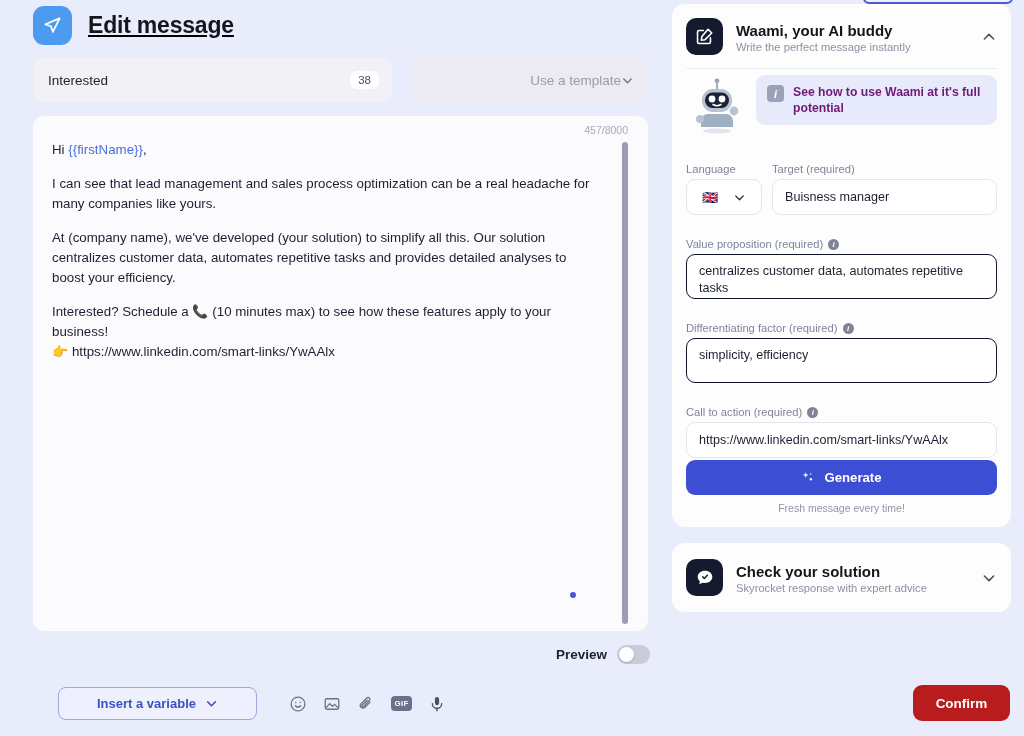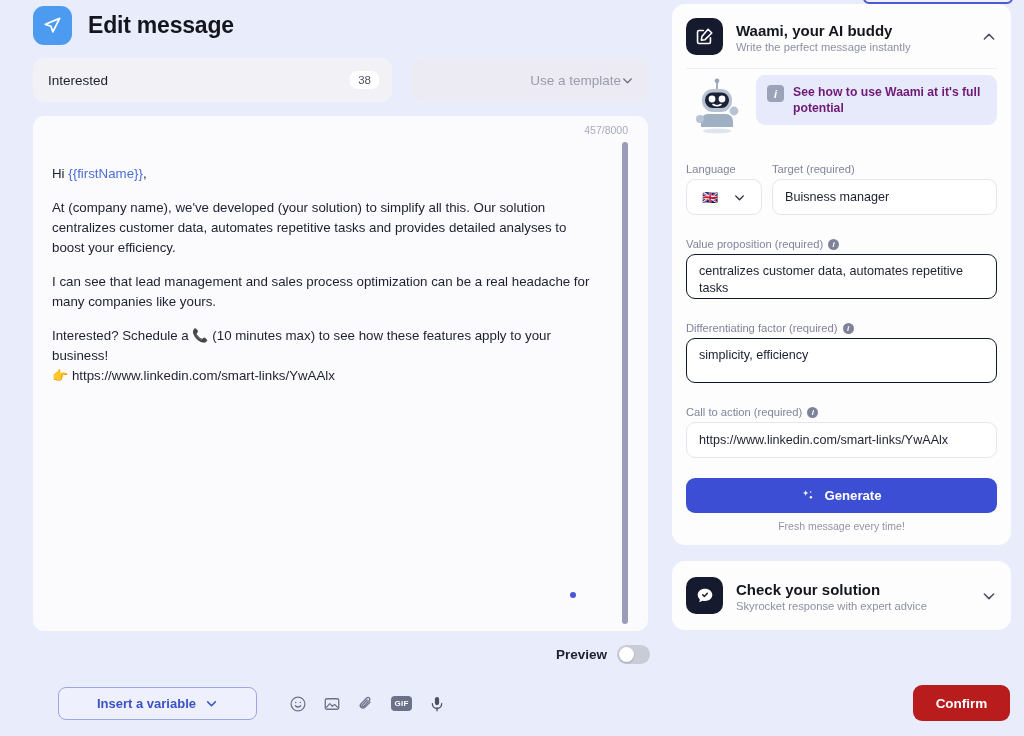--- a/index.html
+++ b/index.html
@@ -15,21 +15,21 @@
   .top-cut {
     position: absolute; left: 863px; top: -8px;
     width: 150px; height: 12px;
     border: 2px solid #4a5bd4; border-radius: 8px;
     background: #eef1fd;
   }
 
   
   .left { position: absolute; left: 0; top: 0; width: 664px; height: 736px; }
 
-  .hdr { position: absolute; left: 33px; top: 6px; display: flex; align-items: center; gap: 16px; }
+  .hdr { position: absolute; left: 33px; top: 6px; display: flex; align-items: center; gap: 16px; text-decoration: underline; }
   .logo-badge {
     width: 39px; height: 39px; border-radius: 11px;
     background: #4d9bf0; display: flex; align-items: center; justify-content: center;
   }
   .logo-badge svg { width: 19px; height: 19px; display: block; }
   .page-title { font-size: 23px; font-weight: bold; color: #14161d; letter-spacing: -0.2px; }
 
   .row-fields { position: absolute; left: 33px; top: 58px; display: flex; gap: 20px; }
   .field-name {
     width: 359px; height: 44px; border-radius: 11px; background: #f2f1f6;
@@ -47,21 +47,21 @@
   .field-tpl .ph { font-size: 13.5px; color: #9a9cab; }
   .chev { width: 13px; height: 13px; display: block; }
 
   .msg-area {
     position: absolute; left: 33px; top: 116px;
     width: 615px; height: 515px; border-radius: 11px;
     background: #fbfafd; overflow: hidden;
   }
   .char-count { position: absolute; right: 20px; top: 8px; font-size: 10.5px; color: #a9abbb; }
   .msg-body {
-    position: absolute; left: 19px; top: 48px; right: 46px;
+    position: absolute; left: 19px; top: 24px; right: 46px;
     font-size: 13.3px; line-height: 20px; color: #1d2030;
   }
   .msg-body p { margin-bottom: 14px; }
   .msg-body p:last-child { margin-bottom: 0; }
   .var { color: #4a6fd4; }
   .emoji { font-size: 13px; }
 
   .scrollbar {
     position: absolute; right: 20px; top: 26px;
     width: 6px; height: 482px; border-radius: 3px; background: #9a9cb8;
@@ -169,21 +169,21 @@
     display: flex; align-items: center; padding: 0 12px;
     font-size: 12.6px; color: #1d2030;
   }
   .txt-area {
     height: 45px; border-radius: 9px; border: 1px solid #0f172a; background: #fff;
     padding: 8px 12px; font-size: 12.6px; color: #1d2030; line-height: 17px;
   }
   .fld-block { margin-top: 9px; }
 
   .gen-btn {
-    margin-top: 20px; height: 35px; border-radius: 9px; background: #3c4fd4;
+    margin-top: 2px; height: 35px; border-radius: 9px; background: #3c4fd4;
     color: #fff; font-size: 13.2px; font-weight: bold;
     display: flex; align-items: center; justify-content: center; gap: 9px;
     border: none; width: 100%; cursor: pointer;
   }
   .gen-note { text-align: center; font-size: 10.5px; color: #9294a6; margin-top: 7px; }
 
   .card-collapsed .card-head { padding: 16px 14px; }
 </style>
 </head>
 <body>
@@ -215,22 +215,22 @@
               <path d="M5 9l7 7 7-7"></path>
             </svg>
         </span>
       </div>
     </div>
 
     <div class="msg-area">
       <div class="char-count">457/8000</div>
       <div class="msg-body">
         <p><span>Hi </span><span class="var">{{firstName}}</span><span>,</span></p>
+        <p>I can see that lead management and sales process optimization can be a real headache for many companies like yours.</p>
         <p>At (company name), we've developed (your solution) to simplify all this. Our solution centralizes customer data, automates repetitive tasks and provides detailed analyses to boost your efficiency.</p>
-        <p>I can see that lead management and sales process optimization can be a real headache for many companies like yours.</p>
         <p><span>Interested? Schedule a </span><span class="emoji">📞</span><span> (10 minutes max) to see how these features apply to your business!</span><br><span class="emoji">👉</span> <span>https://www.linkedin.com/smart-links/YwAAlx</span></p>
       </div>
       <div class="scrollbar"></div>
     </div>
 
     <div class="resize-dot"></div>
 
     <div class="preview-row">
       <span class="preview-label">Preview</span>
       <div class="toggle">

